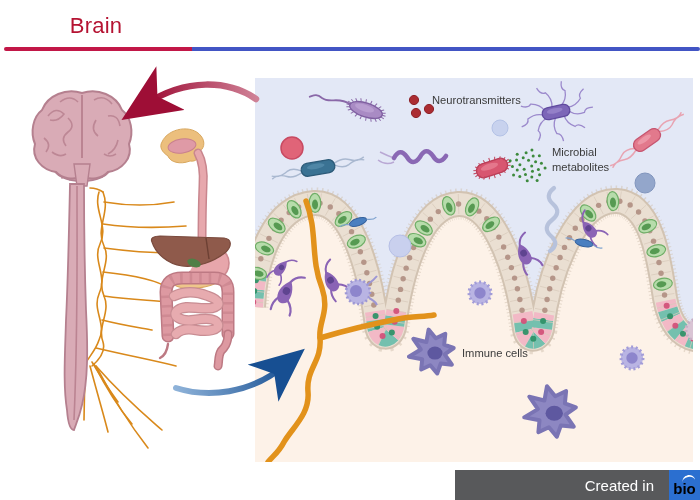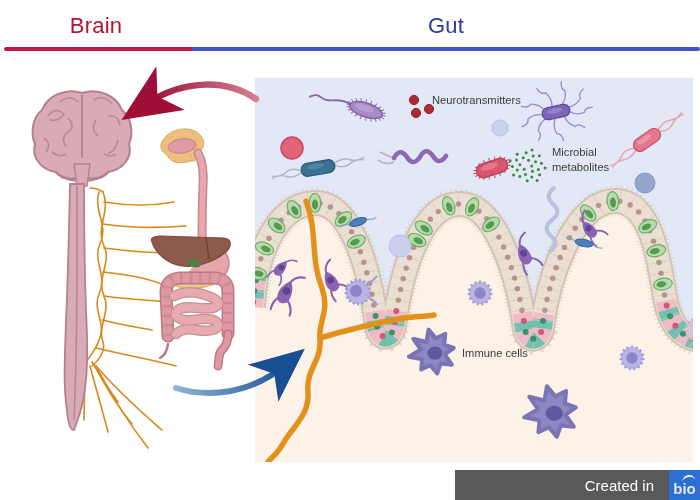--- a/index.html
+++ b/index.html
@@ -12,32 +12,31 @@
   .divseg.left{left:4px;width:188px;background:#c21747;border-radius:2px 0 0 2px;}
   .divseg.right{left:192px;width:508px;background:#4255c4;border-radius:0 2px 2px 0;}
   svg{position:absolute;left:0;top:0;}
   .lbl{font-family:"Liberation Sans",sans-serif;font-size:11.2px;fill:#3b3b3b;}
   .badge{position:absolute;left:455px;top:470px;width:214px;height:30px;background:#58595b;
          color:#fff;font-size:15px;display:flex;align-items:center;justify-content:flex-end;
          padding-right:10px;box-sizing:border-box;}
   .badge .prefix{margin-right:5px;}
   .badge b{font-weight:700;}
   .badge-logo{position:absolute;left:669px;top:470px;width:31px;height:30px;background:#2b6fd0;
-          color:#e5e5e5;font-weight:700;font-size:15px;display:flex;align-items:flex-end;
+          color:#000000;font-weight:700;font-size:15px;display:flex;align-items:flex-end;
           justify-content:center;padding-bottom:3px;box-sizing:border-box;}
   .badge-logo .swoosh{position:absolute;top:5px;right:5px;width:13px;height:6px;
           border-top:2px solid #fff;border-radius:100% 100% 0 0/160% 160% 0 0;transform:rotate(-10deg);}
 </style>
 </head>
 <body>
 
 <div id="stage">
 
   <div class="hsec brain">Brain</div>
-  <div class="hsec gut">Gut</div>
   <div class="divseg left"></div>
   <div class="divseg right"></div>
 
   <svg id="art" width="700" height="500" viewBox="0 0 700 500">
     <defs>
       <clipPath id="panelClip">
           <rect x="255" y="78" width="438" height="384"></rect>
         </clipPath>
       <linearGradient id="redgrad" gradientUnits="userSpaceOnUse" x1="256" y1="96" x2="150" y2="106">
         <stop offset="0" stop-color="#cf8196"></stop>

